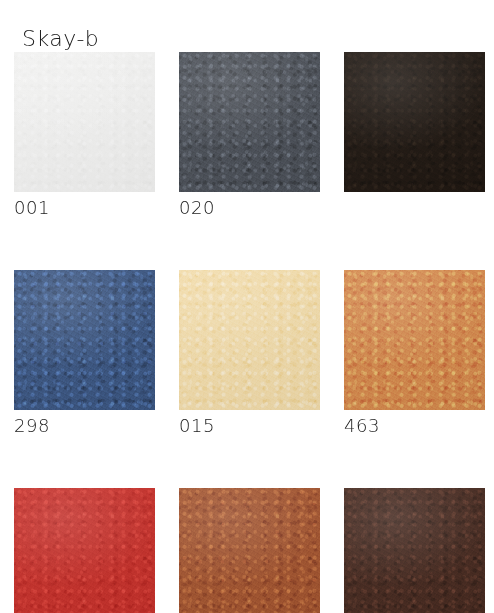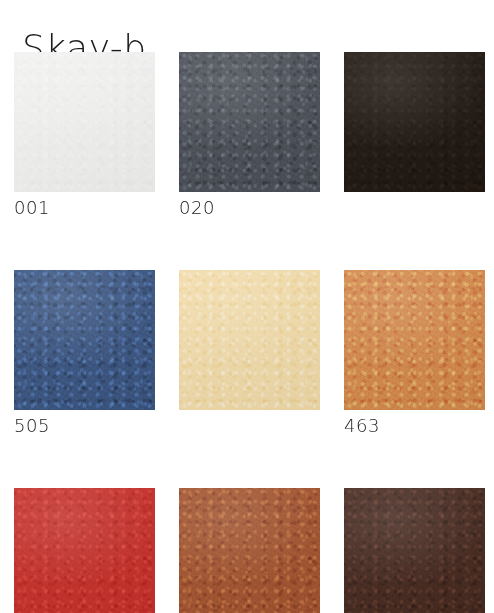--- a/index.html
+++ b/index.html
@@ -15,21 +15,21 @@
     overflow: hidden;
     font-family: "DejaVu Sans", "Liberation Sans", sans-serif;
     -webkit-font-smoothing: antialiased;
   }
 
   
   #page-title {
     position: absolute;
     left: 22px;
     top: 4px;
-    font-size: 36px;
+    font-size: 22px;
     font-weight: 300;
     letter-spacing: 0.5px;
     color: #1c1c1c;
     line-height: 40px;
     white-space: nowrap;
   }
 
   
   #swatch-grid {
     position: absolute;
@@ -140,29 +140,30 @@
         <div class="sheen"></div>
       </div>
     </div>
     <div class="swatch-cell">
       <div class="swatch-chip" style="background-color: rgb(59, 86, 130);">
         <div class="grain-a"></div>
         <div class="grain-b"></div>
         <div class="grain-c"></div>
         <div class="sheen"></div>
       </div>
-      <div class="swatch-label">505</div>
+      <div class="swatch-label">298</div>
     </div>
     <div class="swatch-cell">
       <div class="swatch-chip" style="background-color: rgb(242, 220, 171);">
         <div class="grain-a"></div>
         <div class="grain-b"></div>
         <div class="grain-c"></div>
         <div class="sheen"></div>
       </div>
+      <div class="swatch-label">015</div>
     </div>
     <div class="swatch-cell">
       <div class="swatch-chip" style="background-color: rgb(212, 137, 76);">
         <div class="grain-a"></div>
         <div class="grain-b"></div>
         <div class="grain-c"></div>
         <div class="sheen"></div>
       </div>
       <div class="swatch-label">463</div>
     </div>

